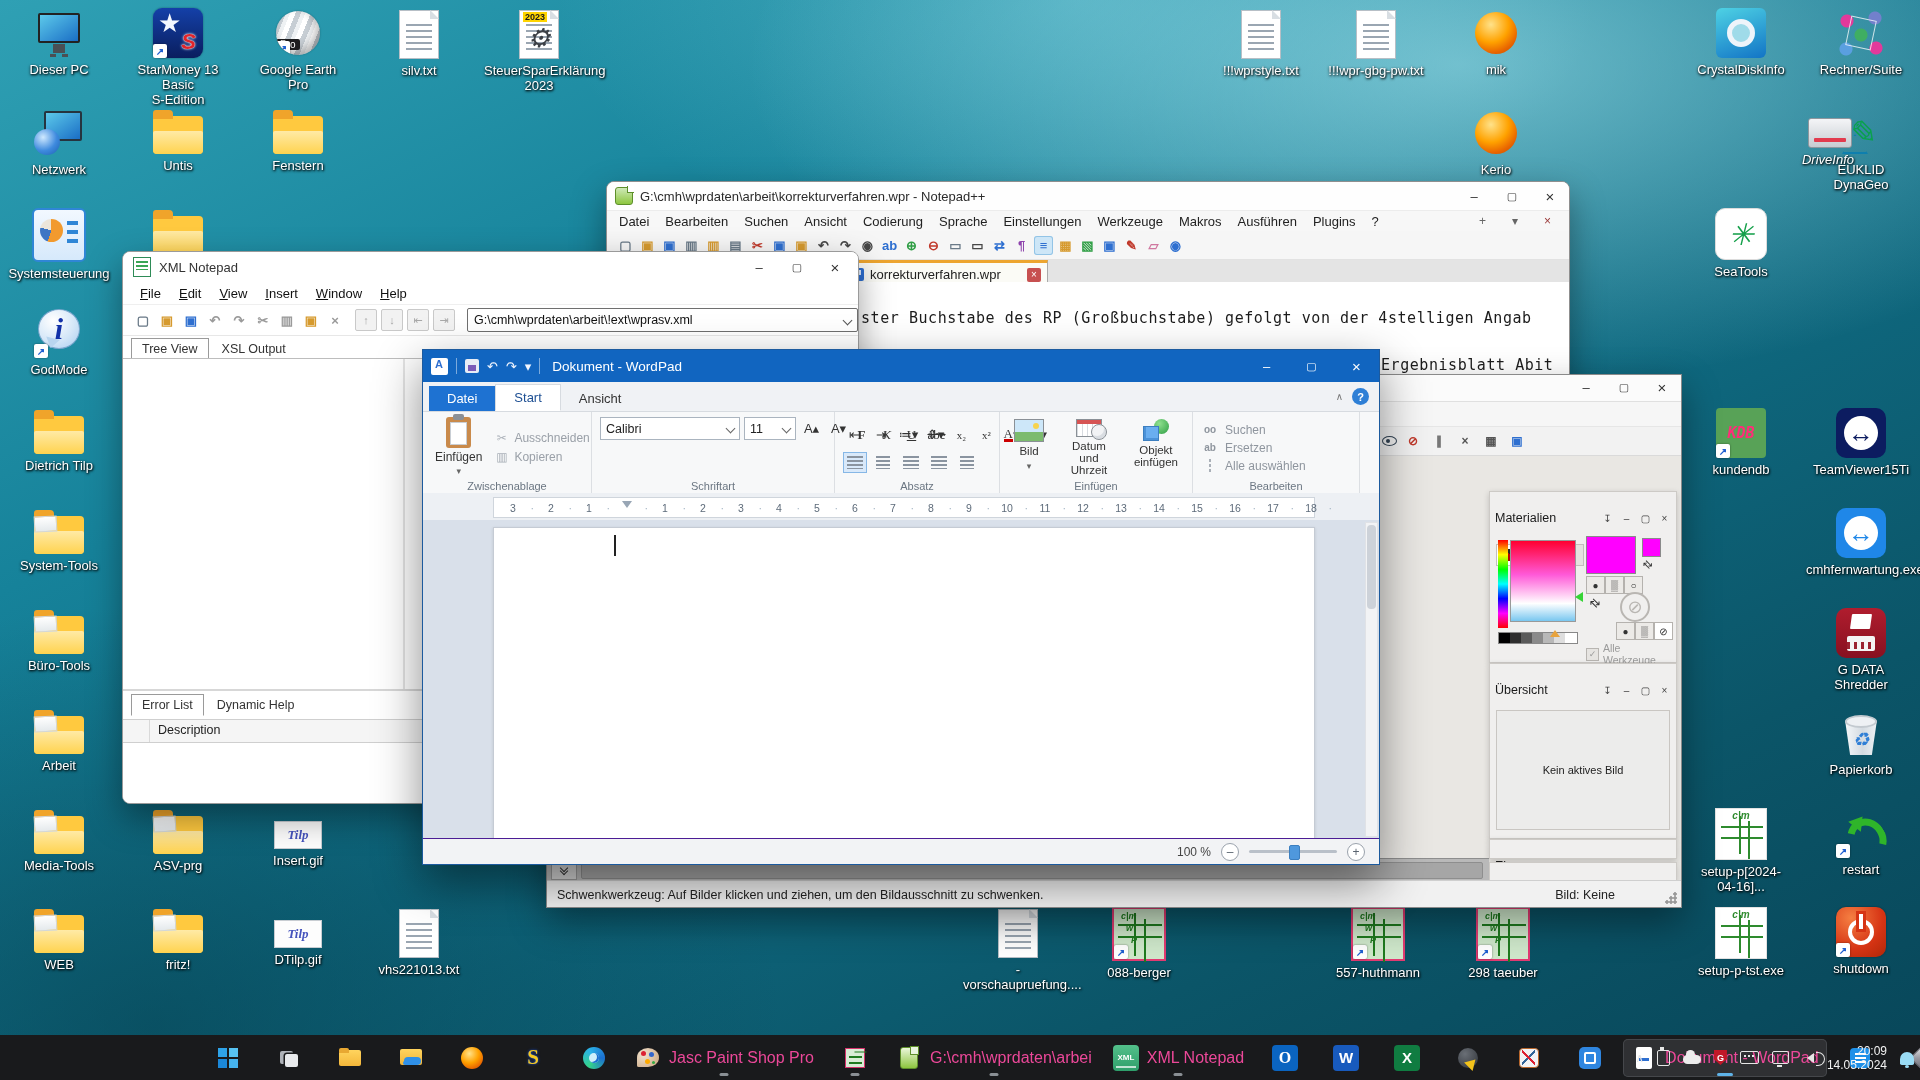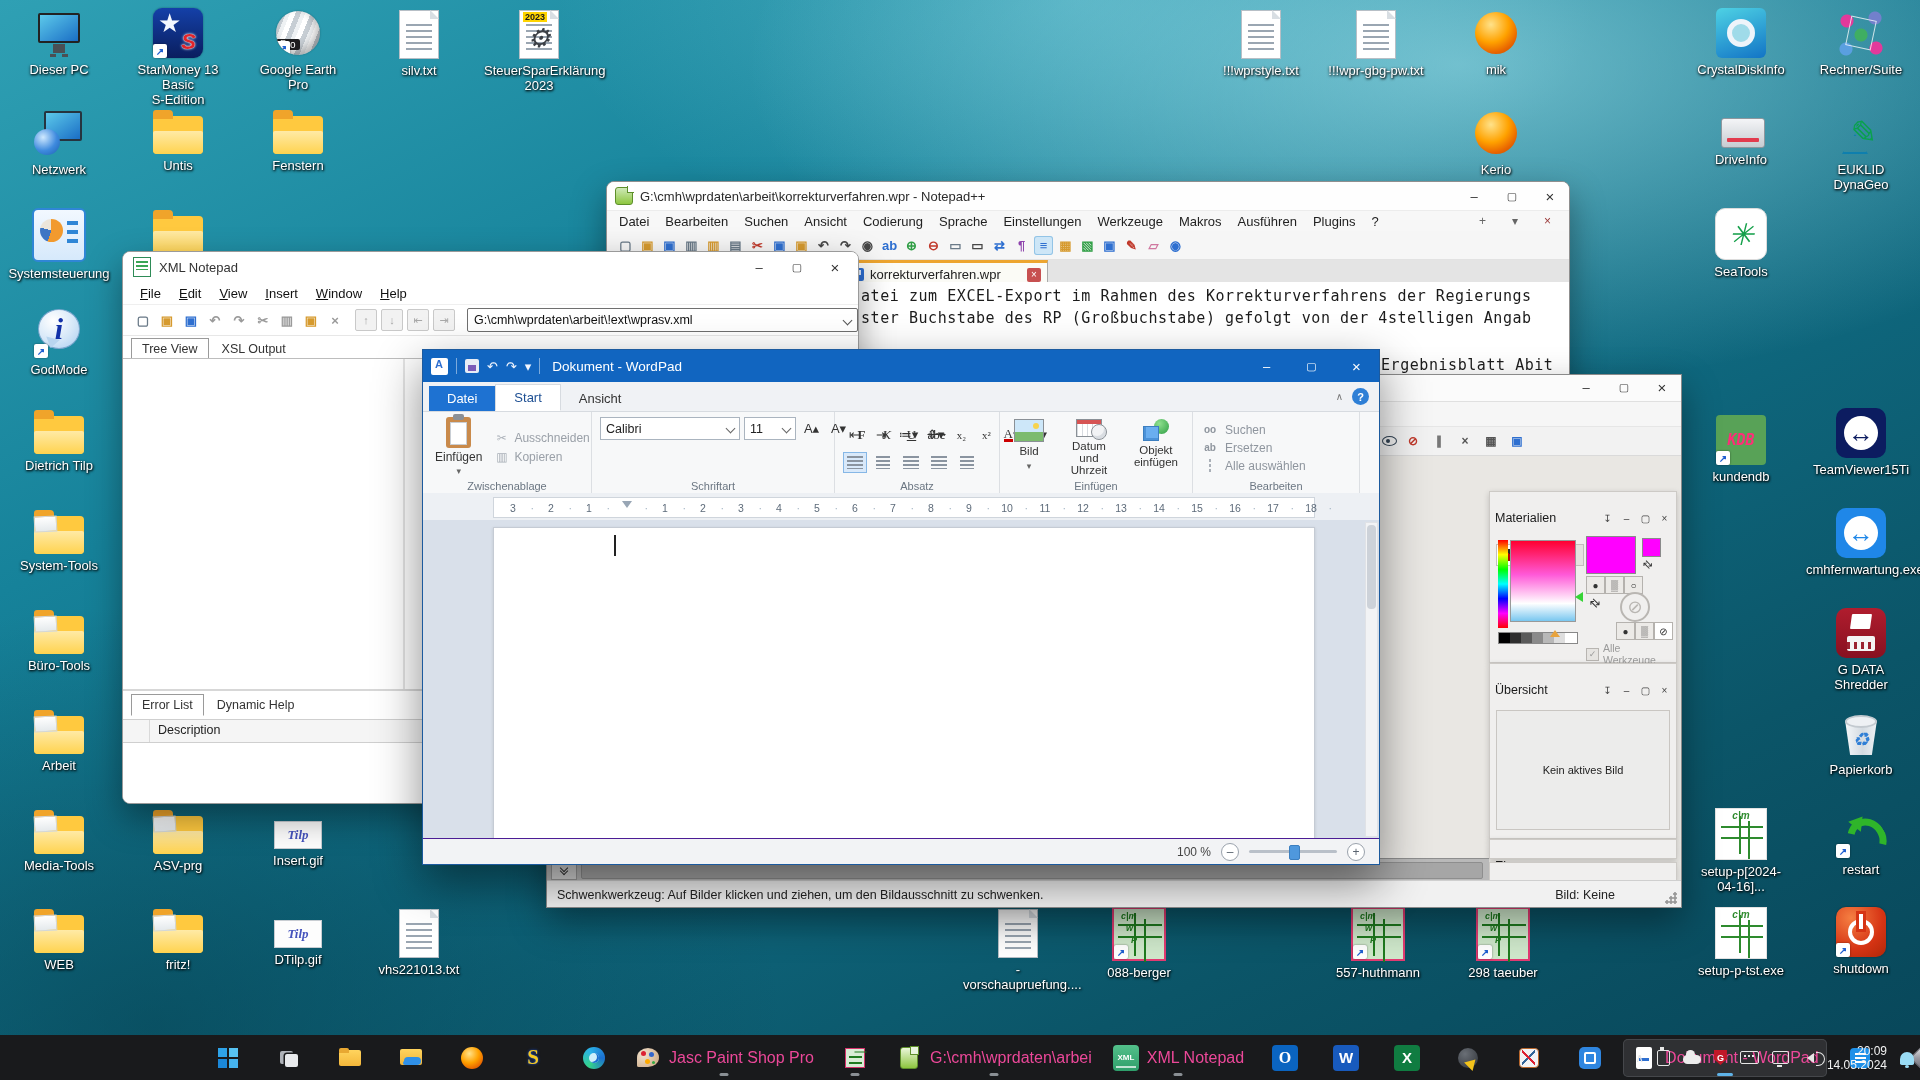--- a/index.html
+++ b/index.html
@@ -456,21 +456,21 @@
         <span class="dlabel">Fenstern</span>
       </div>
 
       <div class="dico" style="left: 1448px; top: 108px;">
         <span class="dt-ic t-firefox">
           <i class="gl"></i>
         </span>
         <span class="dlabel">Kerio</span>
       </div>
 
-      <div class="dico" style="left: 1693px; top: 108px;">
+      <div class="dico" style="left: 1780px; top: 108px; font-style: italic;">
         <span class="dt-ic t-drive">
           <i class="gl"></i>
         </span>
         <span class="dlabel">DriveInfo</span>
       </div>
 
       <div class="dico" style="left: 1813px; top: 108px;">
         <span class="dt-ic t-dynageo">
           <i class="gl">✎</i>
         </span>
@@ -506,21 +506,21 @@
         <span class="dlabel">GodMode</span>
       </div>
 
       <div class="dico" style="left: 11px; top: 408px;">
         <span class="dt-ic t-folder">
           <i class="gl"></i>
         </span>
         <span class="dlabel">Dietrich Tilp</span>
       </div>
 
-      <div class="dico shortcut" style="left: 1693px; top: 408px; margin-top: 7px;">
+      <div class="dico shortcut" style="left: 1693px; top: 408px;">
         <span class="dt-ic t-kdb">
           <i class="gl">KDB</i>
           <b class="sc"></b>
         </span>
         <span class="dlabel">kundendb</span>
       </div>
 
       <div class="dico" style="left: 1813px; top: 408px;">
         <span class="dt-ic t-tvdark">
           <i class="gl">↔</i>
@@ -748,21 +748,20 @@
         <span class="i-blue">◉</span>
       </div>
     <div class="tabbar">
       <div class="tab">
         <span class="fsave"></span>
         <span>korrekturverfahren.wpr</span>
         <span class="tabx"></span>
       </div>
     </div>
     <div class="txt">
-      <span class="ln" style="top:3px">atei zum EXCEL-Export im Rahmen des Korrekturverfahrens der Regierungs</span>
       <span class="ln" style="top:25px">ster Buchstabe des RP (Großbuchstabe) gefolgt von der 4stelligen Angab</span>
       <span class="frag">Ergebnisblatt Abit</span>
     </div>
   </div>
 
   <div id="xmlnp" class="win">
     <div class="tbar">
       <span class="xml-ic"></span>
       <span class="ttl">XML Notepad</span>
       <span class="tcontrols">

